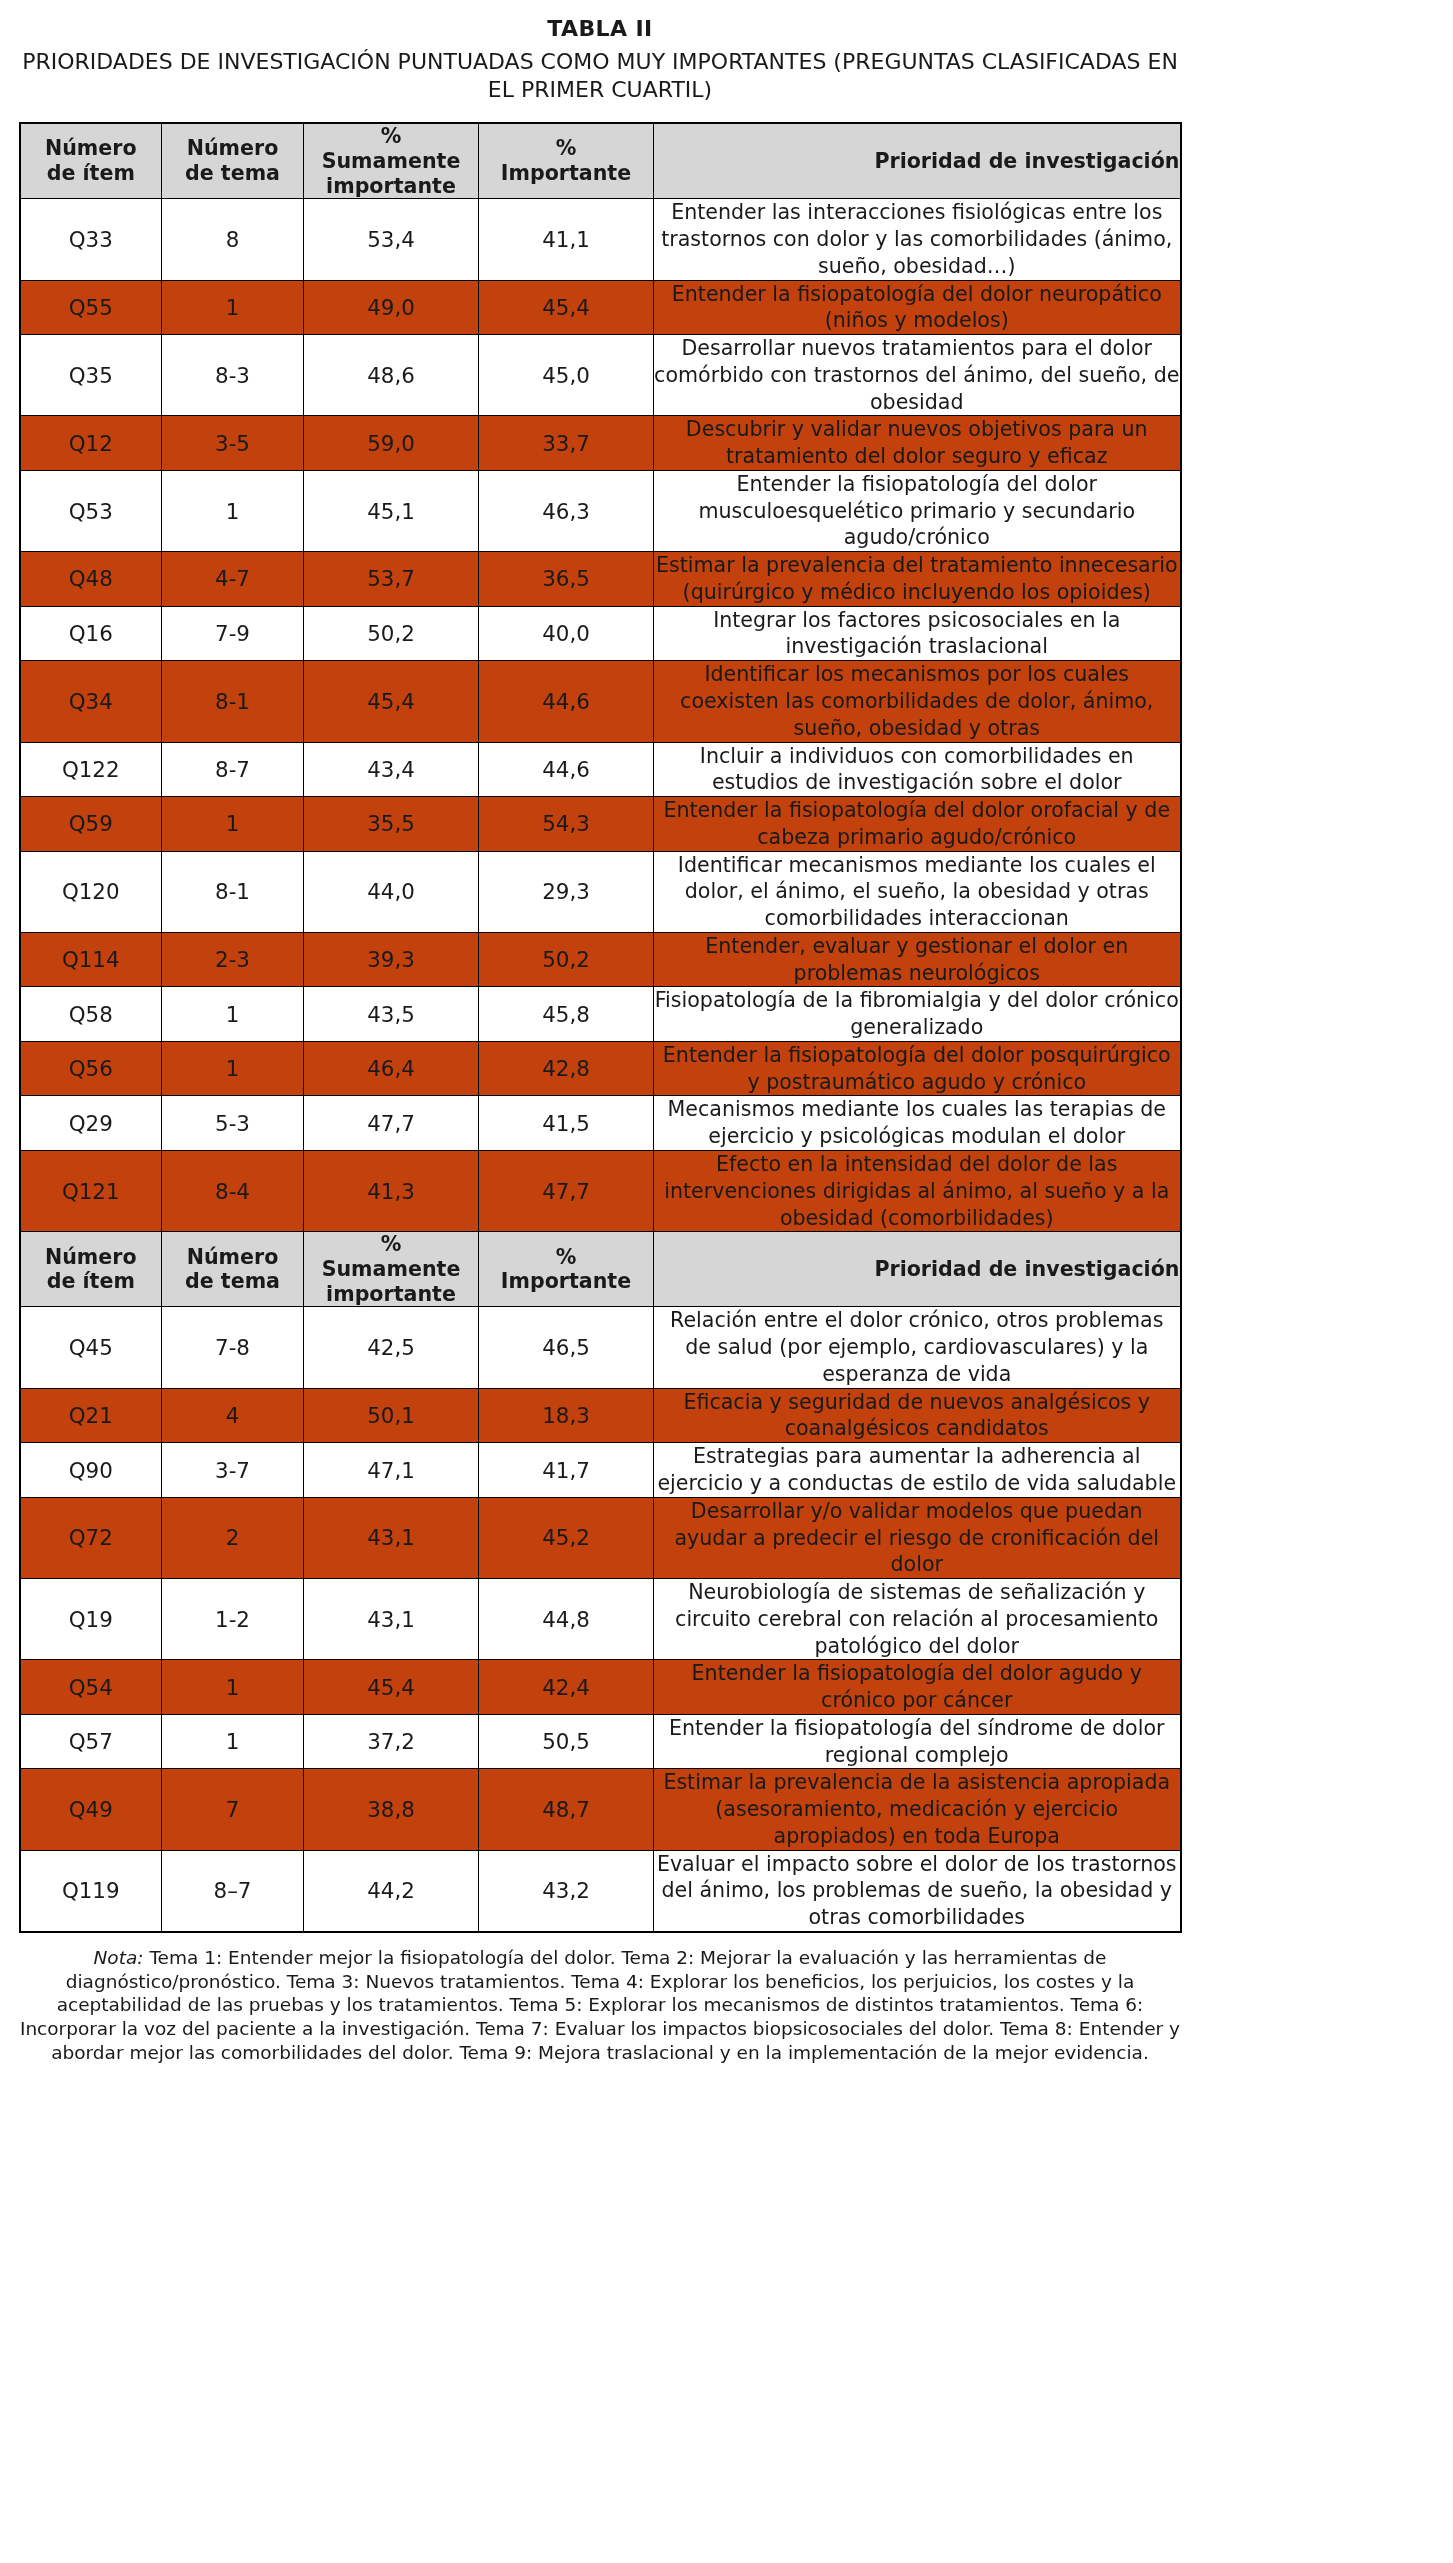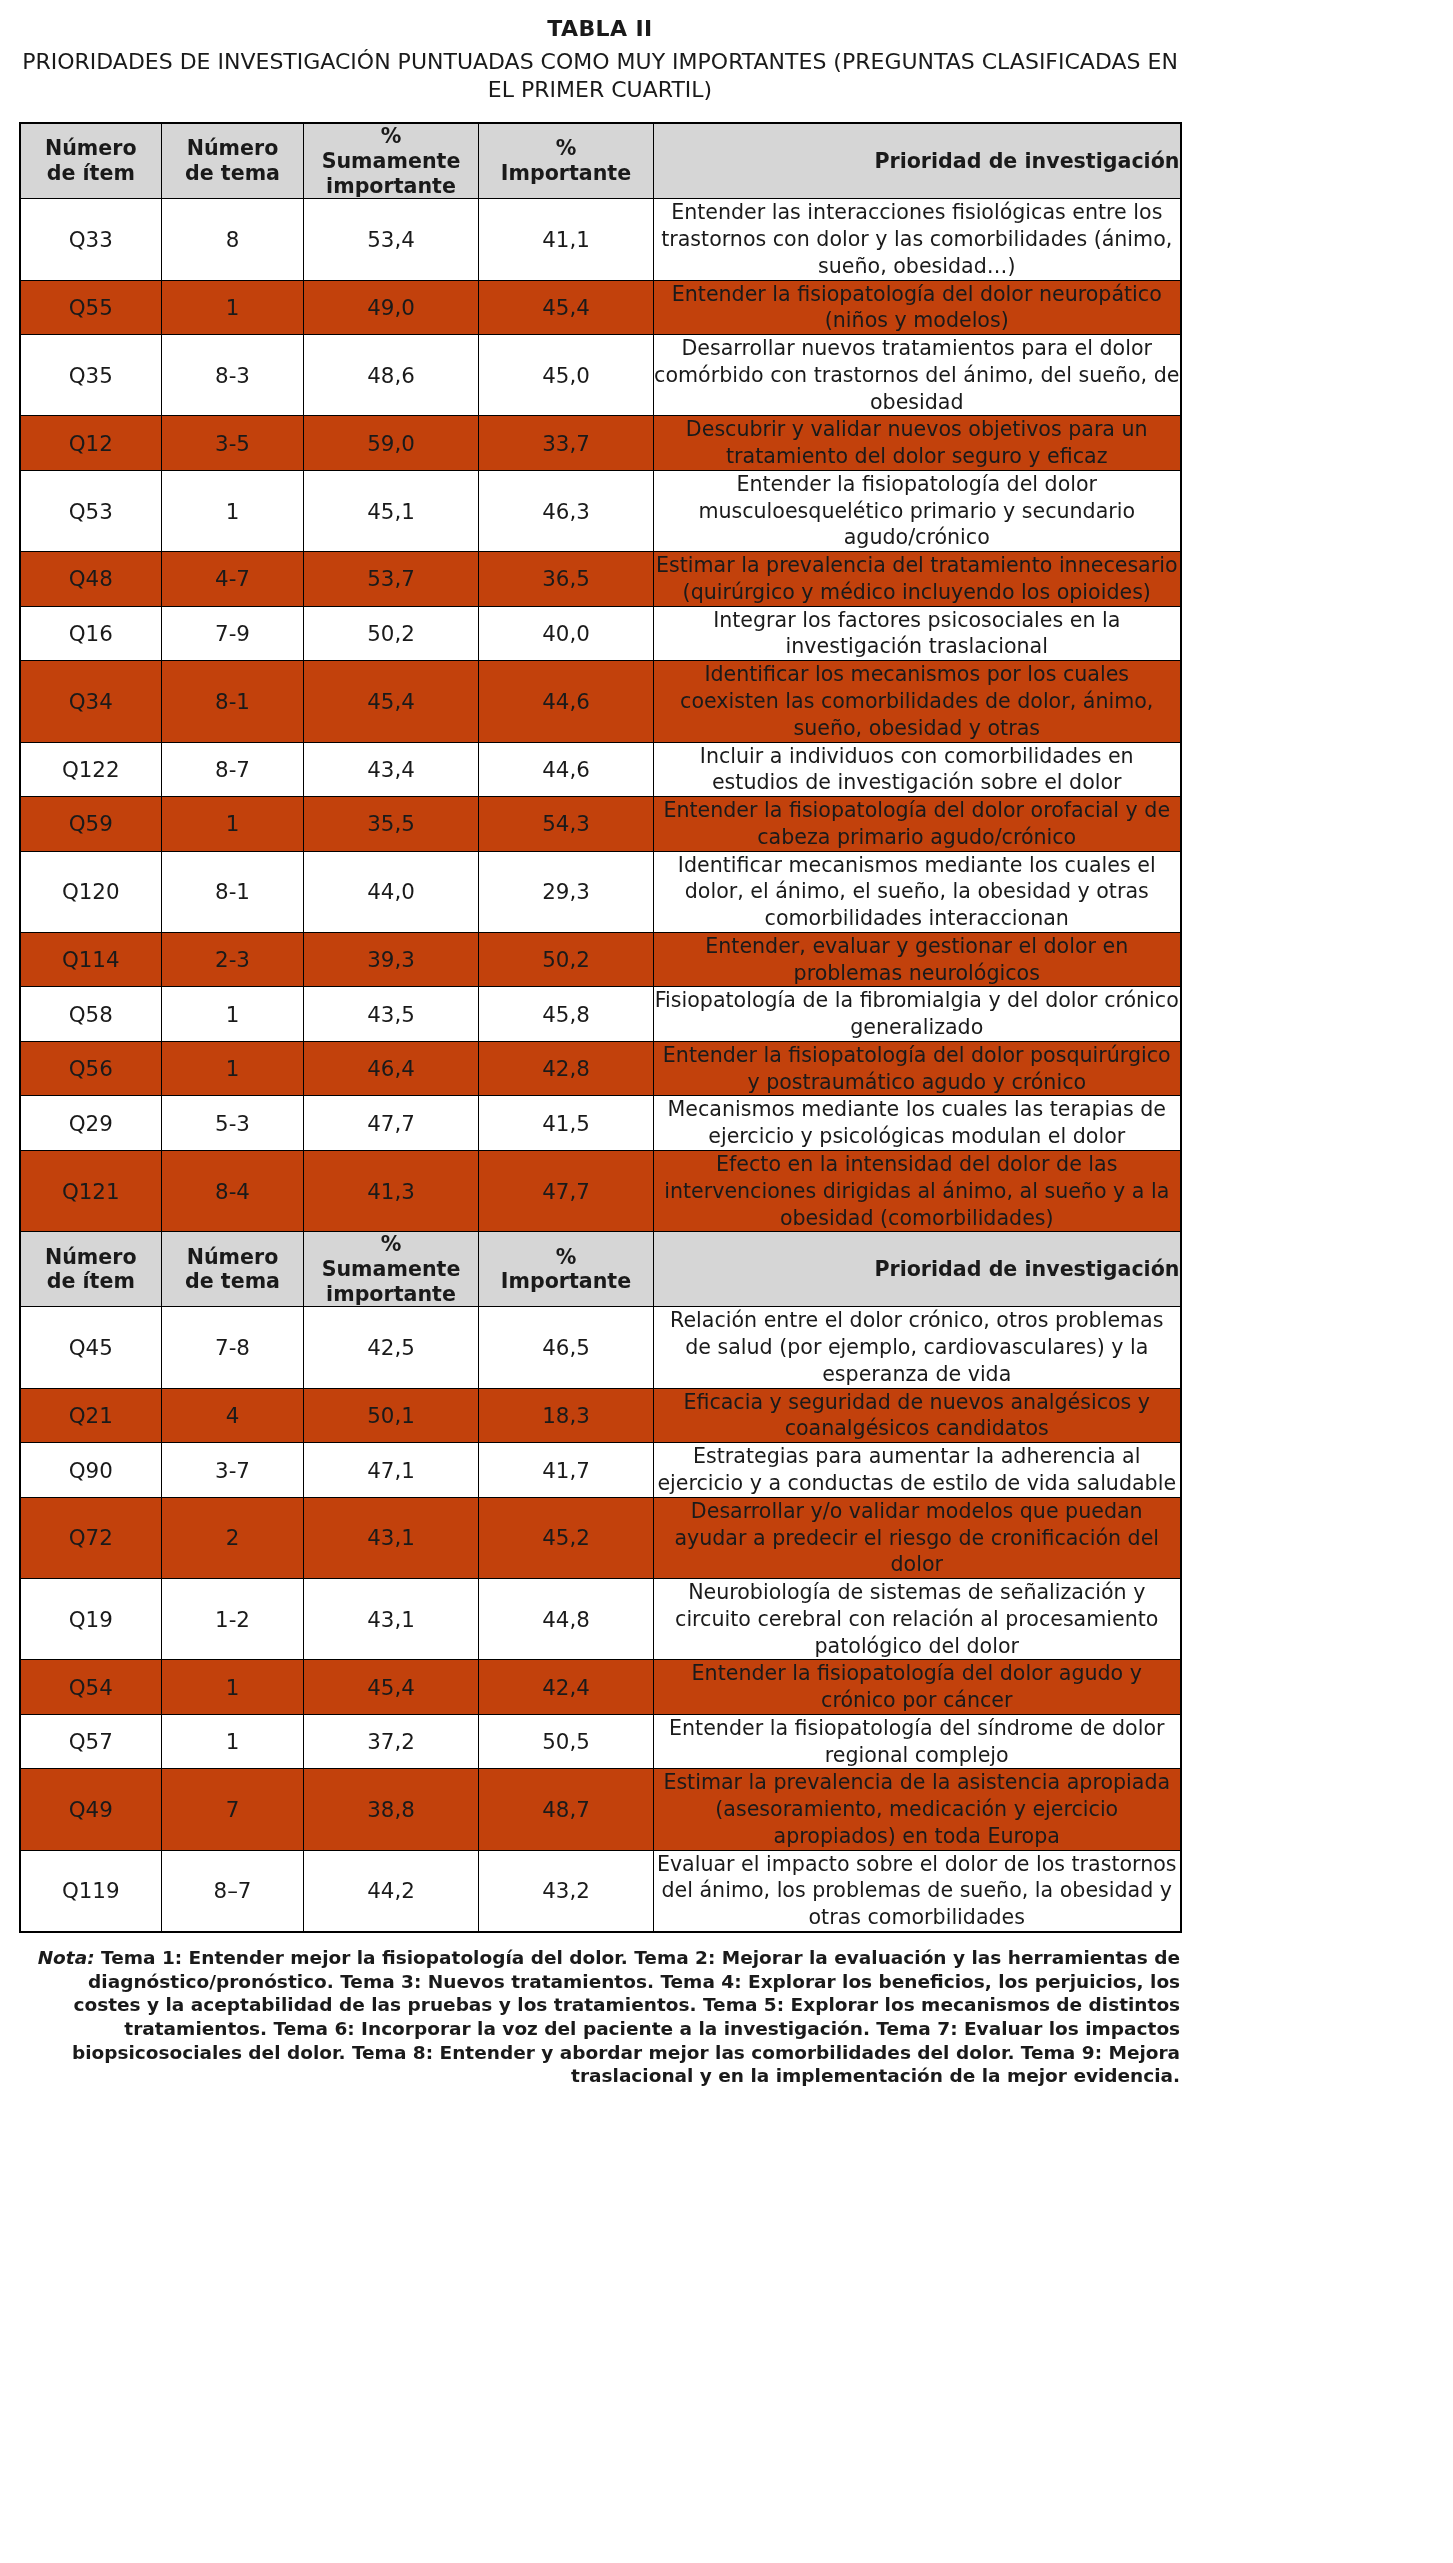--- a/index.html
+++ b/index.html
@@ -76,22 +76,21 @@
     padding: 10px 10px 11.4px 13px;
   }
   tr.alt td { background: #c2410c; }
   tr.plain td { background: #ffffff; }
 
   .note {
     margin: 13px 1.4px 0 1.4px;
     font-size: 18.5px;
     line-height: 1.28;
     color: #1a1a1a;
-    text-align: right;
-    font-weight: bold;
+    text-align: center;
   }
   .note .it { font-style: italic; }
 </style>
 </head>
 <body>
 
 <div class="page">
 
   <div class="table-label">TABLA II</div>
   <div class="table-title">PRIORIDADES DE INVESTIGACIÓN PUNTUADAS COMO MUY IMPORTANTES (PREGUNTAS CLASIFICADAS EN EL PRIMER CUARTIL)</div>

